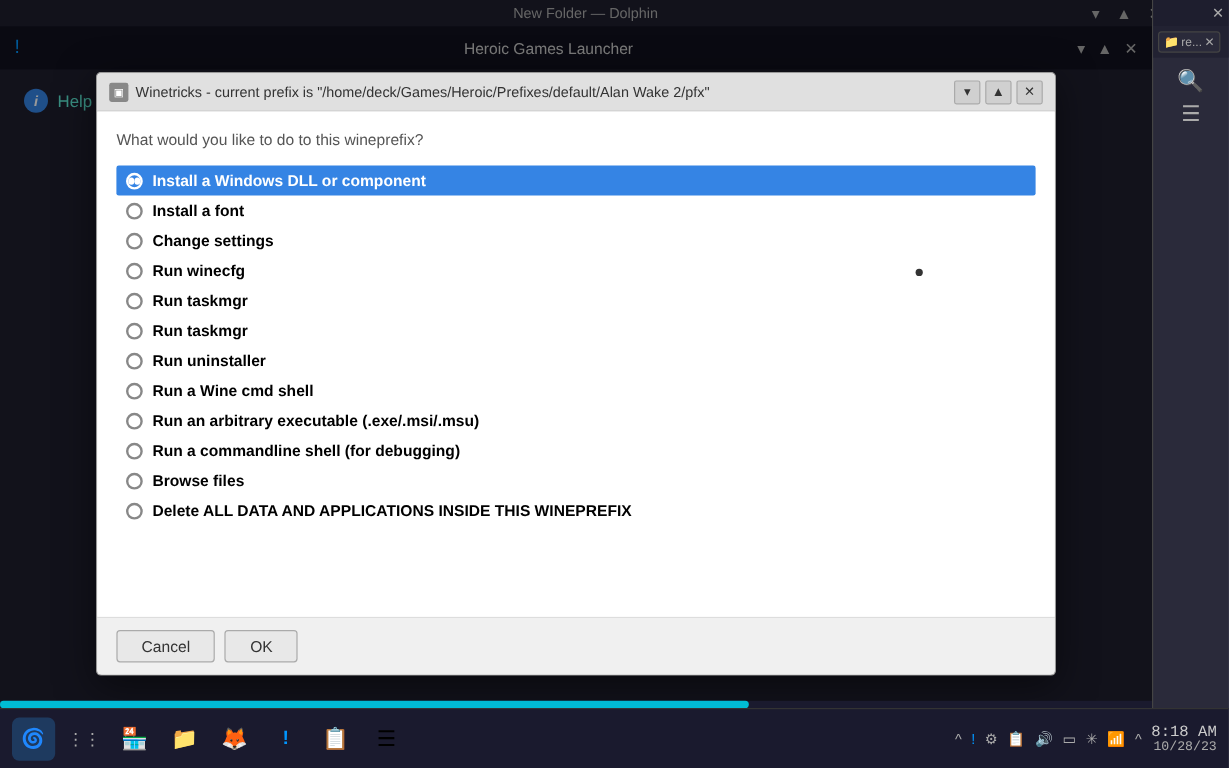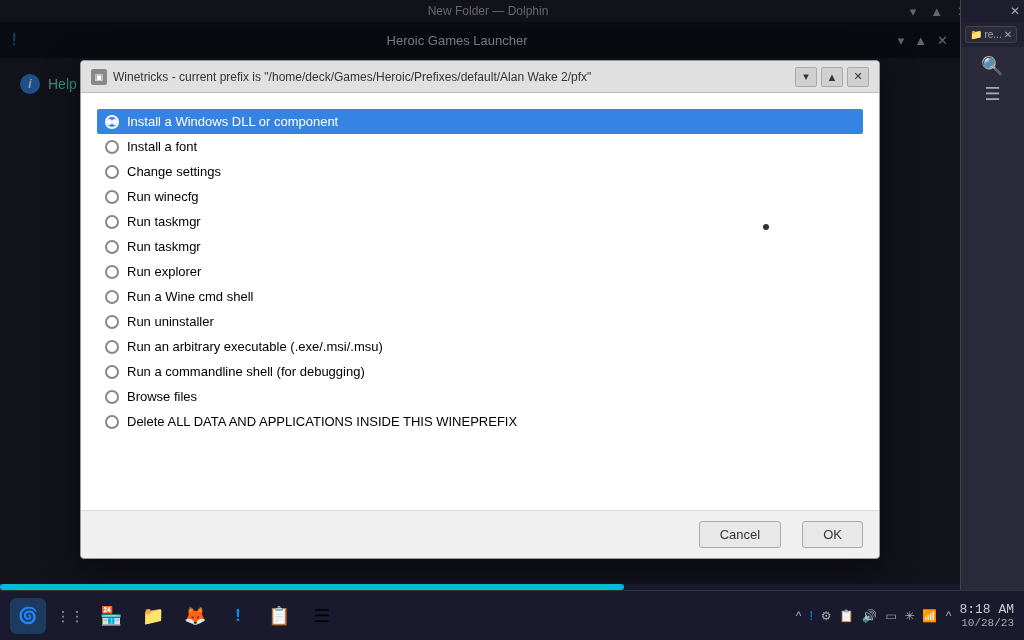--- a/index.html
+++ b/index.html
@@ -90,20 +90,21 @@
     }
 
     .dialog-question {
       color: #555;
       font-size: 13px;
       margin-bottom: 14px;
     }
 
     .radio-list {
       list-style: none;
+      font-weight: bold;
     }
 
     .radio-item {
       display: flex;
       align-items: center;
       padding: 5px 8px;
       border-radius: 2px;
       cursor: pointer;
       gap: 8px;
     }
@@ -154,22 +155,21 @@
     .dialog-spacer {
       height: 60px;
       background: white;
     }
 
     .dialog-footer {
       padding: 10px 16px;
       background: #f0f0f0;
       border-top: 1px solid #ddd;
       display: flex;
-      justify-content: flex-end;
-      gap: 21px;
+      gap: 8px;
       border-radius: 0 0 4px 4px;
     }
 
     .footer-btn {
       padding: 5px 20px;
       border: 1px solid #aaa;
       border-radius: 3px;
       background: #e8e8e8;
       cursor: pointer;
       font-size: 13px;
@@ -401,20 +401,21 @@
         <span class="dialog-title-text">Winetricks - current prefix is "/home/deck/Games/Heroic/Prefixes/default/Alan Wake 2/pfx"</span>
       </div>
       <div class="dialog-win-btns">
         <button class="dialog-btn-small">▾</button>
         <button class="dialog-btn-small">▲</button>
         <button class="dialog-btn-small">✕</button>
       </div>
     </div>
 
     <div class="dialog-content">
+      <div class="dialog-question">What would you like to do to this wineprefix?</div>
 
       <ul class="radio-list">
         <li class="radio-item selected">
           <div class="radio-circle checked">
             <span style="width:6px;height:6px;background:white;border-radius:50%;display:block;"></span>
           </div>
           <span class="radio-label">Install a Windows DLL or component</span>
         </li>
         <li class="radio-item">
           <div class="radio-circle"></div>
@@ -431,29 +432,25 @@
         <li class="radio-item">
           <div class="radio-circle"></div>
           <span class="radio-label">Run taskmgr</span>
         </li>
         <li class="radio-item">
           <div class="radio-circle"></div>
           <span class="radio-label">Run taskmgr</span>
         </li>
         <li class="radio-item">
           <div class="radio-circle"></div>
-          <span class="radio-label">Run explorer</span>
+          <span class="radio-label">Run uninstaller</span>
         </li>
         <li class="radio-item">
           <div class="radio-circle"></div>
           <span class="radio-label">Run a Wine cmd shell</span>
-        </li>
-        <li class="radio-item">
-          <div class="radio-circle"></div>
-          <span class="radio-label">Run uninstaller</span>
         </li>
         <li class="radio-item">
           <div class="radio-circle"></div>
           <span class="radio-label">Run an arbitrary executable (.exe/.msi/.msu)</span>
         </li>
         <li class="radio-item">
           <div class="radio-circle"></div>
           <span class="radio-label">Run a commandline shell (for debugging)</span>
         </li>
         <li class="radio-item">

